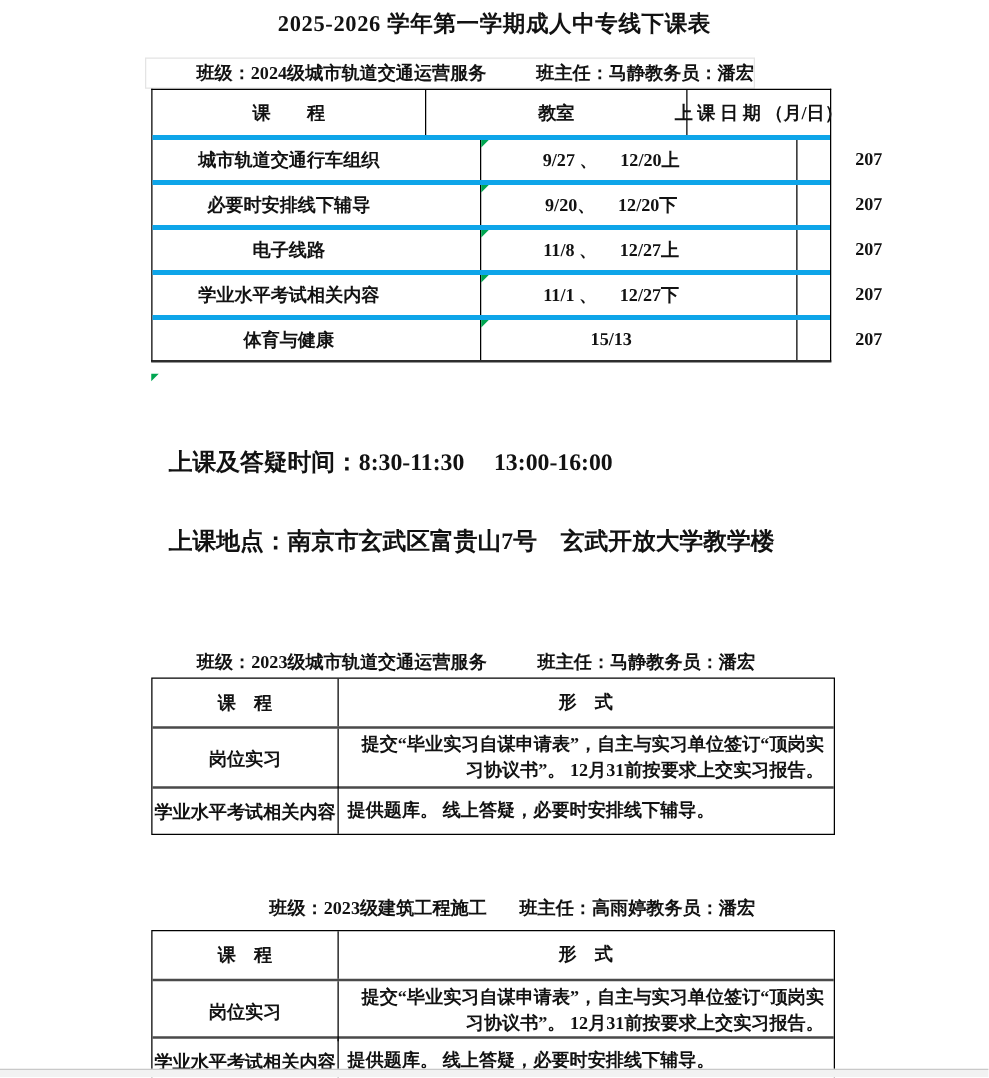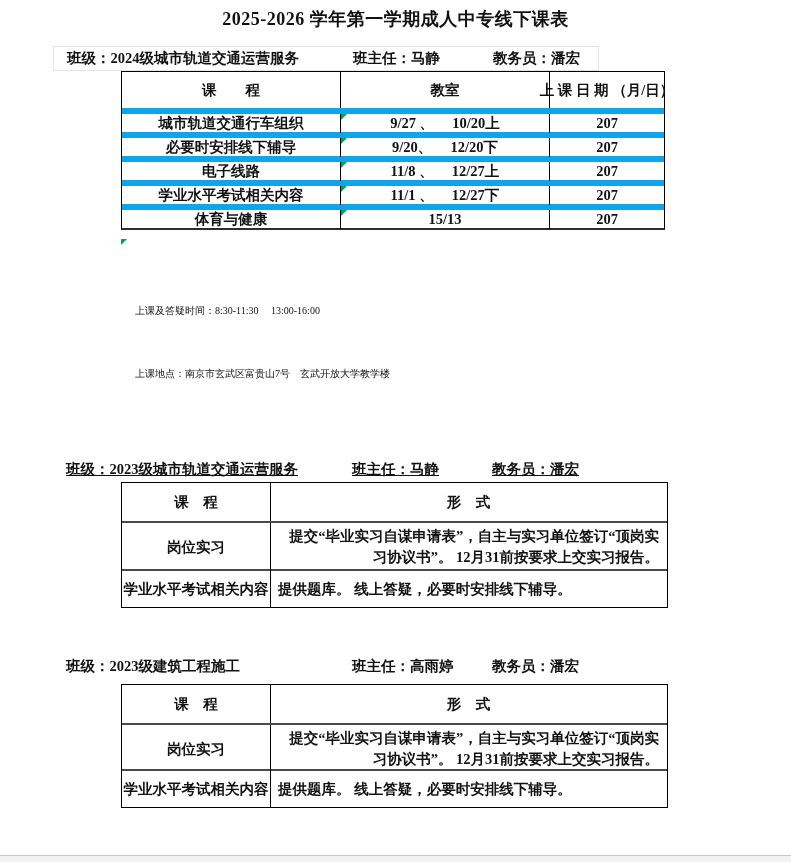--- a/index.html
+++ b/index.html
@@ -4,41 +4,41 @@
 <style>
   * { margin:0; padding:0; box-sizing:border-box; }
   html,body { background:#ffffff; }
   .page {
     position:relative; width:791px; height:862px; margin:0 auto;
     background:#ffffff; overflow:hidden;
     font-family:"Liberation Serif","DejaVu Serif",serif; color:#121212;
   }
   .title { padding-top:7px; text-align:center; font-size:18px; font-weight:700; letter-spacing:.5px; }
 
-  .meta { display:flex; align-items:center; width:546px; margin-left:53px;
-          font-weight:700; font-size:14.5px; white-space:pre; }
+  .meta { display:flex; align-items:center; width:488px; margin-left:116px;
+          font-weight:700; font-size:14.5px; white-space:pre;text-align:right; }
   .meta .m-cls  { width:286px; }
   .meta .m-head { width:140px; }
   .meta1 { margin-top:15px; height:25px; border:1px solid #e4e4e4; padding-left:13px; }
-  .meta2 { margin-top:32px; height:22px; padding-left:13px;text-decoration:underline; }
+  .meta2 { margin-top:32px; height:22px; padding-left:13px; }
   .meta3 { margin-top:47px; height:22px; padding-left:13px; }
 
   
   .t1 { margin-left:121px; width:544px; border:1px solid #000; border-bottom:2px solid #2e2e2e; }
   .t1 .trow { display:grid; grid-template-columns:218px 209px 115px; }
   .t1 .trow.head { height:36px; }
-  .t1 .trow.data { height:24px; border-top:6px solid #0ea5e9; }
+  .t1 .trow.data { height:36px; border-top:4px solid #0ea5e9;gap:44px; }
   .t1 .cell { position:relative; display:flex; align-items:center; justify-content:center;
               font-weight:700; font-size:14.5px; white-space:pre; }
   .t1 .c2, .t1 .c3 { border-left:1px solid #000; }
 
   .err { position:absolute; top:0; left:0; width:0; height:0;
          border-top:6px solid #00a651; border-right:6px solid transparent; }
 
-  .notes { position:relative; margin:7px 0 0 135px; font-weight:400; font-size:10px;
+  .notes { position:relative; margin:7px 0 0 135px; font-weight:700; font-size:19px;
            line-height:21px; white-space:pre; }
   .notes .err { left:-14px; top:2px; }
 
   
   .tf { margin-left:121px; width:547px; border:1px solid #000; }
   .t2 { margin-top:2px; }
   .t3 { margin-top:7px; }
   .tf .trow { display:grid; grid-template-columns:148px 397px; }
   .tf .trow.head { height:38px; }
   .tf .trow.data { border-top:2px solid #4a4a4a; }
@@ -67,21 +67,21 @@
   </div>
 
   <div class="t1">
     <div class="trow head">
       <div class="cell c1">课　　程</div>
       <div class="cell c3">教室</div>
       <div class="cell c2">上 课 日 期 （月/日）</div>
     </div>
     <div class="trow data">
       <div class="cell c1">城市轨道交通行车组织</div>
-      <div class="cell c2"><span class="err"></span><span>9/27 、　 10/20上</span></div>
+      <div class="cell c2"><span class="err"></span><span>9/27 、　 12/20上</span></div>
       <div class="cell c3">207</div>
     </div>
     <div class="trow data">
       <div class="cell c1">必要时安排线下辅导</div>
       <div class="cell c2"><span class="err"></span><span>9/20、　 12/20下</span></div>
       <div class="cell c3">207</div>
     </div>
     <div class="trow data">
       <div class="cell c1">电子线路</div>
       <div class="cell c2"><span class="err"></span><span>11/8 、　 12/27上</span></div>

